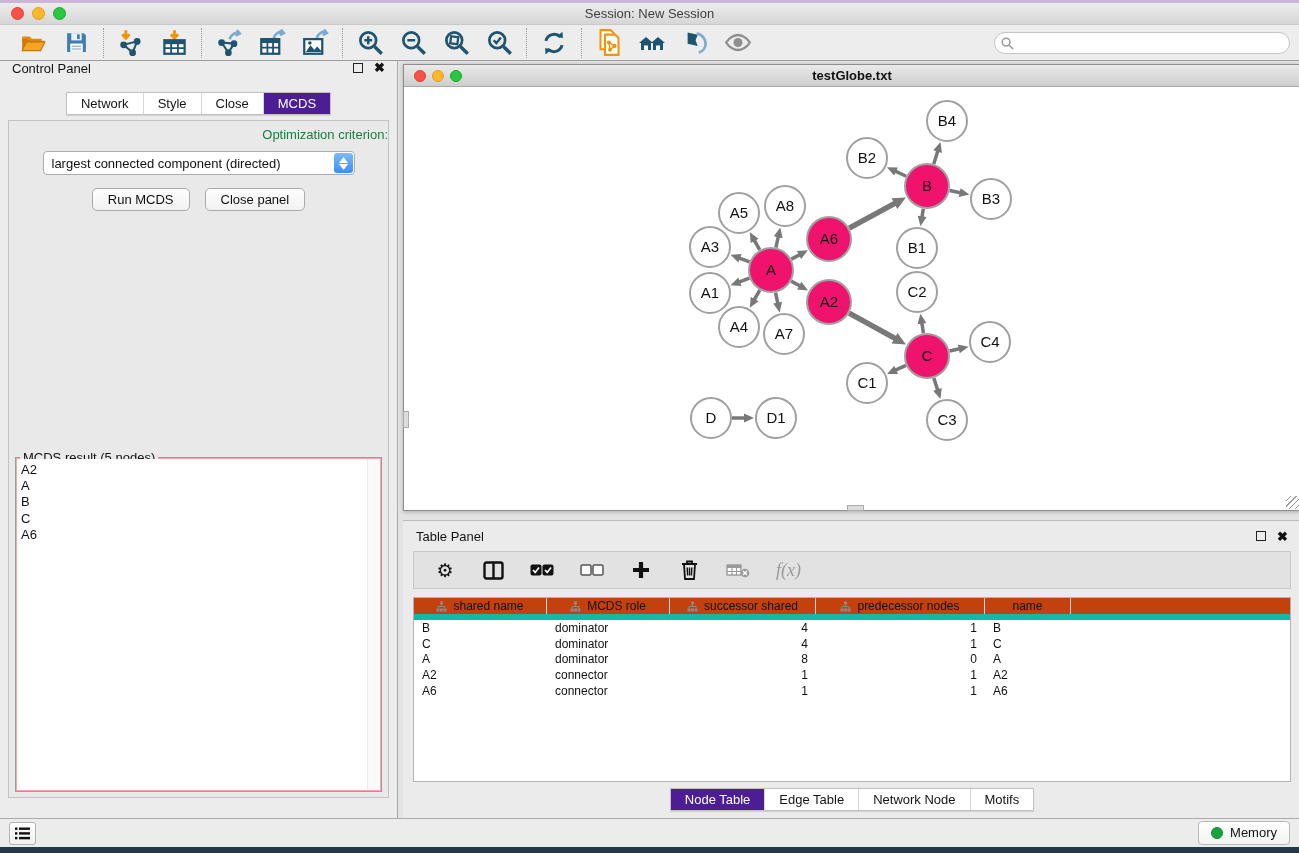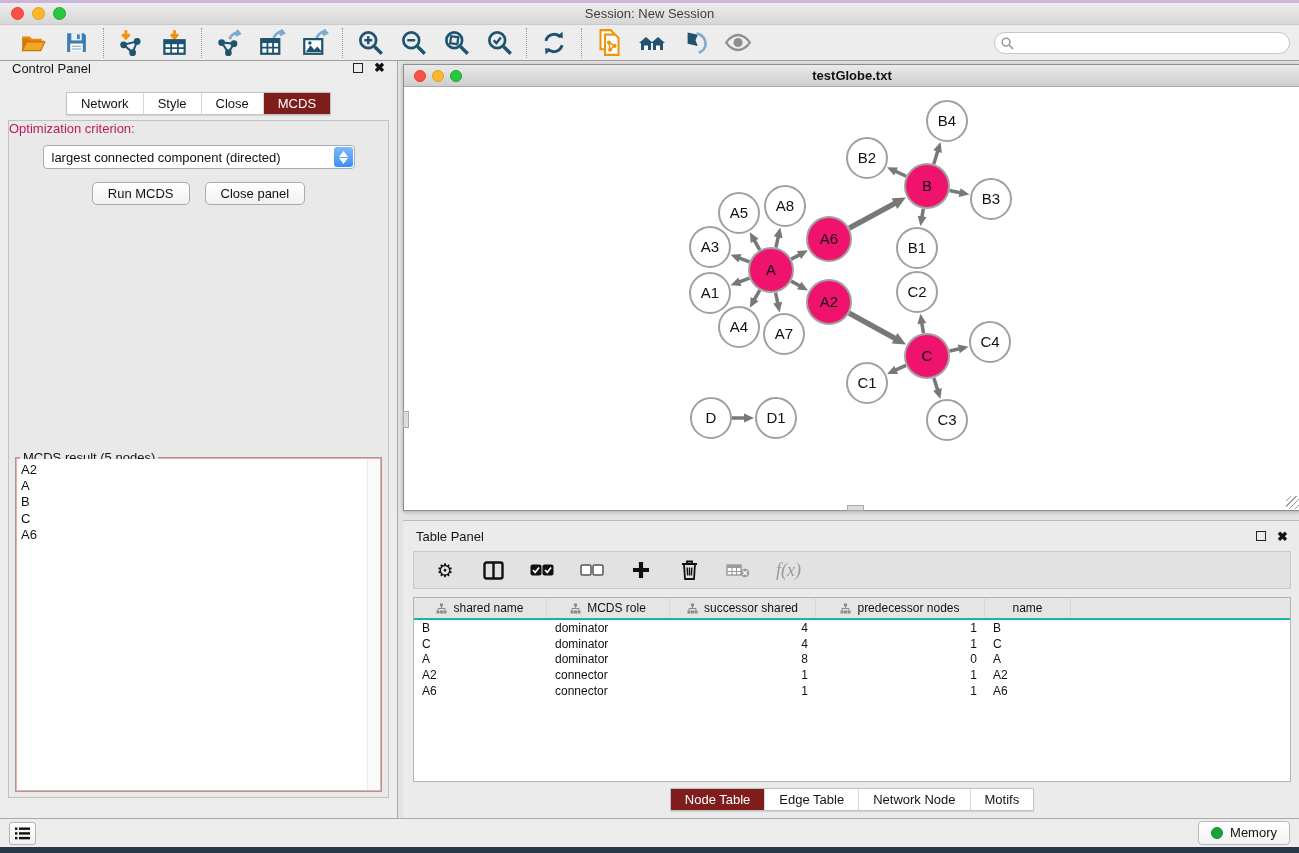--- a/index.html
+++ b/index.html
@@ -45,24 +45,24 @@
   .cp-header { height:28px; display:flex; align-items:flex-start; padding:0 12px; font-size:13px; color:#141414; }
   .panel-btns { margin-left:auto; display:flex; gap:11px; align-items:center; }
   .float-btn { width:10px; height:10px; border:1.6px solid #222; background:transparent; cursor:pointer; }
   .close-x { font-size:13px; font-weight:bold; color:#111; line-height:1; cursor:pointer; }
 
   .cp-tabs { display:flex; justify-content:center; margin-top:3px; }
   .seg { display:flex; border:1px solid #c2c2c2; border-radius:1px; overflow:hidden; background:#fff;
          box-shadow:0 0.5px 1px rgba(0,0,0,.12); }
   .seg-item { padding:3px 14px; font-size:13px; color:#141414; background:#fff; border-left:1px solid #d7d7d7; cursor:pointer; white-space:nowrap; }
   .seg-item:first-child { border-left:none; }
-  .seg-item.active { background:#7f1d1d; color:#fff; }
+  .seg-item.active { background:#4c1d95; color:#fff; }
 
   .cp-body { position:absolute; top:59px; left:8px; right:8px; bottom:20px; background:#e9e9e9; border:1px solid #c2c2c2; }
-  .opt-label { text-align:left; margin-top:0; font-size:13px; color:#be185d; }
+  .opt-label { text-align:right; margin-top:6px; font-size:13px; color:#15803d; }
   .combo { width:312px; margin:9px auto 0; height:24px; background:#fff; border:1px solid #acacac; border-radius:4px;
            display:flex; align-items:center; cursor:pointer; }
   .combo-text { flex:1; font-size:13px; padding-left:8px; color:#111; white-space:nowrap; overflow:hidden; }
   .combo-stepper { width:19px; height:20px; margin-right:1px; border-radius:3px;
                    background:linear-gradient(#7cbbfb,#3d8df5); display:flex; flex-direction:column;
                    align-items:center; justify-content:center; gap:1px; }
   .btn-row { display:flex; justify-content:center; gap:15px; margin-top:13px; }
   .mac-btn { background:linear-gradient(#ffffff,#f1f1f1); border:1px solid #ababab; border-radius:5px;
              font-size:13px; color:#111; padding:3px 15px; cursor:pointer; font-family:"Liberation Sans",sans-serif; }
 
@@ -92,21 +92,21 @@
   
   .table-panel { position:absolute; left:5px; right:-2px; top:459px; bottom:0; background:#ebebeb; border-top:1px solid #bbb; }
   .tp-header { height:30px; display:flex; align-items:center; padding:0 13px; font-size:13px; color:#141414; }
   .tp-toolbar { margin:0 10px; height:38px; background:#e2e2e2; border:1px solid #c9c9c9;
                 display:flex; align-items:center; gap:26px; padding-left:20px; }
   .tp-tool { display:flex; align-items:center; justify-content:center; min-width:22px; height:24px; cursor:pointer; }
   .gear-glyph { font-size:19px; color:#111; line-height:1; }
   .fx-glyph { font-family:"Liberation Serif", serif; font-style:italic; font-size:18px; color:#9a9a9a; }
 
   .tp-table { position:absolute; left:10px; right:10px; top:76px; bottom:36px; background:#fff; border:1px solid #b3b3b3; overflow:hidden; }
-  .tbl-header { display:flex; height:22px; background:#e5e5e5; border-bottom:2px solid #14b8a6; }
+  .tbl-header { display:flex; height:22px; background:#c2410c; border-bottom:6px solid #14b8a6; }
   .tbl-col { display:flex; align-items:center; justify-content:center; gap:6px; border-right:1px solid #d8d8d8;
              font-size:12px; color:#111; flex:none; cursor:pointer; }
   .tbl-col.filler { flex:1; border-right:none; cursor:default; }
   .tbl-row { display:flex; height:15.8px; align-items:center; }
   .tbl-cell { flex:none; padding:0 8px; font-size:12px; color:#111; white-space:nowrap; overflow:hidden; cursor:default; }
 
   .tp-tabs { position:absolute; bottom:7px; left:0; right:0; display:flex; justify-content:center; }
 
   
   .statusbar { position:absolute; left:0; right:0; bottom:6px; height:29px; background:#ececec;

